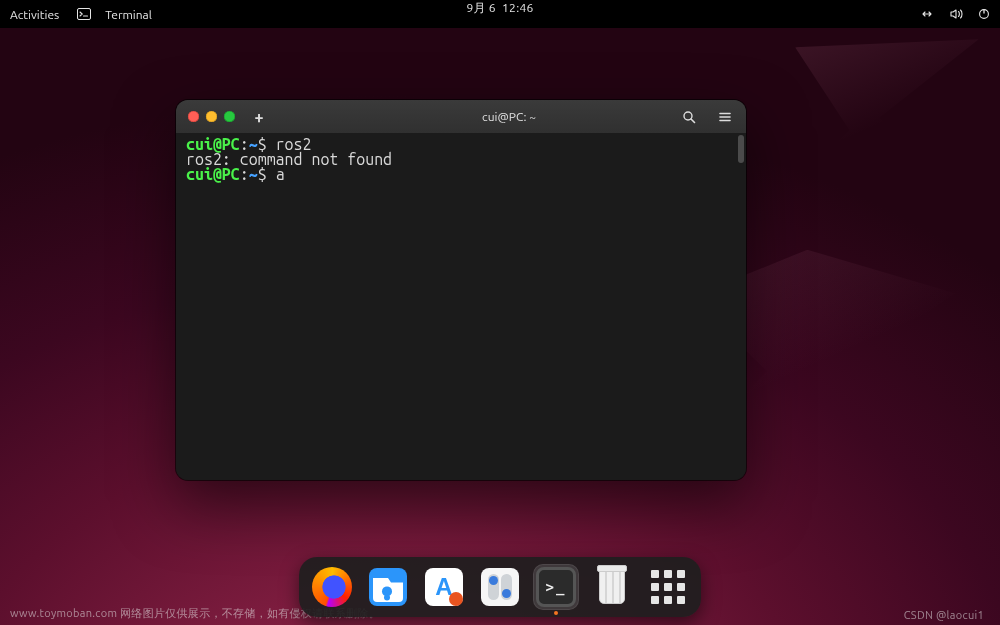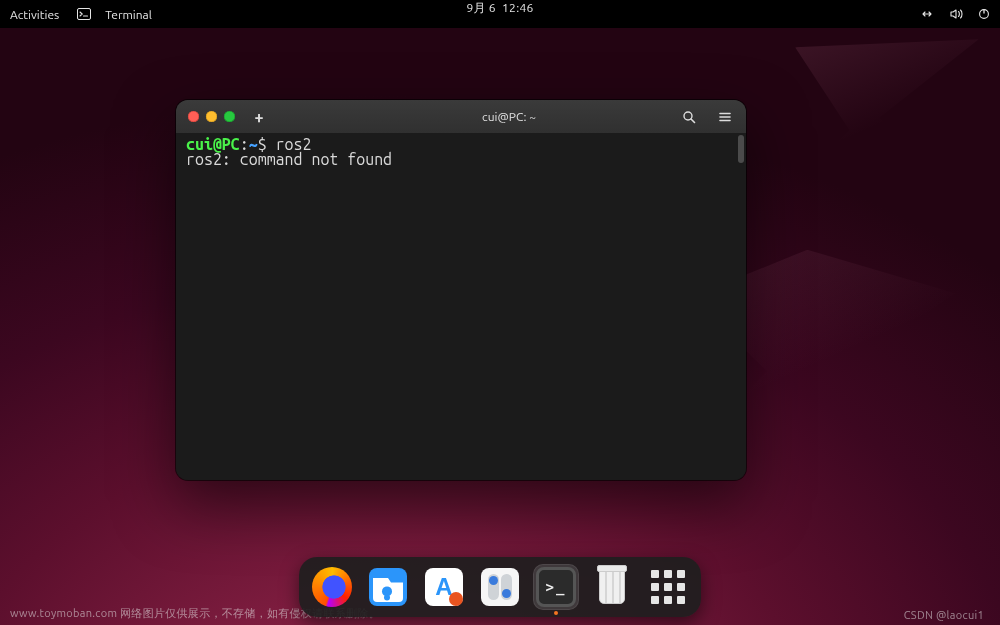--- a/index.html
+++ b/index.html
@@ -291,20 +291,21 @@
           <line x1="2" y1="3.5" x2="12" y2="3.5" stroke="#ddd" stroke-width="1.6" stroke-linecap="round"></line>
           <line x1="2" y1="7" x2="12" y2="7" stroke="#ddd" stroke-width="1.6" stroke-linecap="round"></line>
           <line x1="2" y1="10.5" x2="12" y2="10.5" stroke="#ddd" stroke-width="1.6" stroke-linecap="round"></line>
         </svg>
       </span>
     </div>
   </div>
   <div class="terminal-body">
     <div class="term-line"><span class="ps-user">cui@PC</span><span class="ps-sep">:</span><span class="ps-path">~</span><span class="ps-sep">$ </span><span class="cmd">ros2</span></div>
     <div class="term-line"><span class="cmd">ros2: command not found</span></div>
+    <div class="term-line"><span class="ps-user">cui@PC</span><span class="ps-sep">:</span><span class="ps-path">~</span><span class="ps-sep">$ </span><span class="cmd">a</span></div>
     <div class="scroll-thumb"></div>
   </div>
 </div>
 
 <div class="dock">
   <div class="dock-icon">
       <div class="ico-firefox"></div>
     </div>
   <div class="dock-icon">
       <div class="ico-files"></div>

